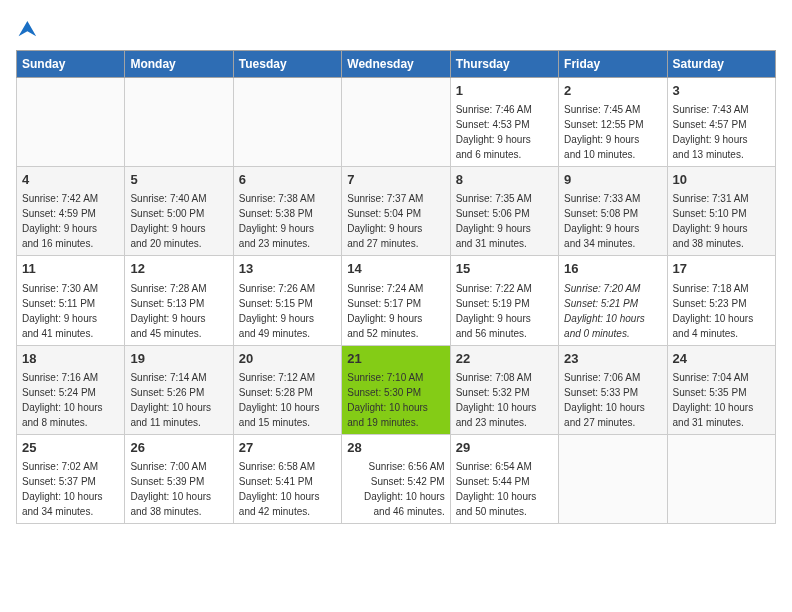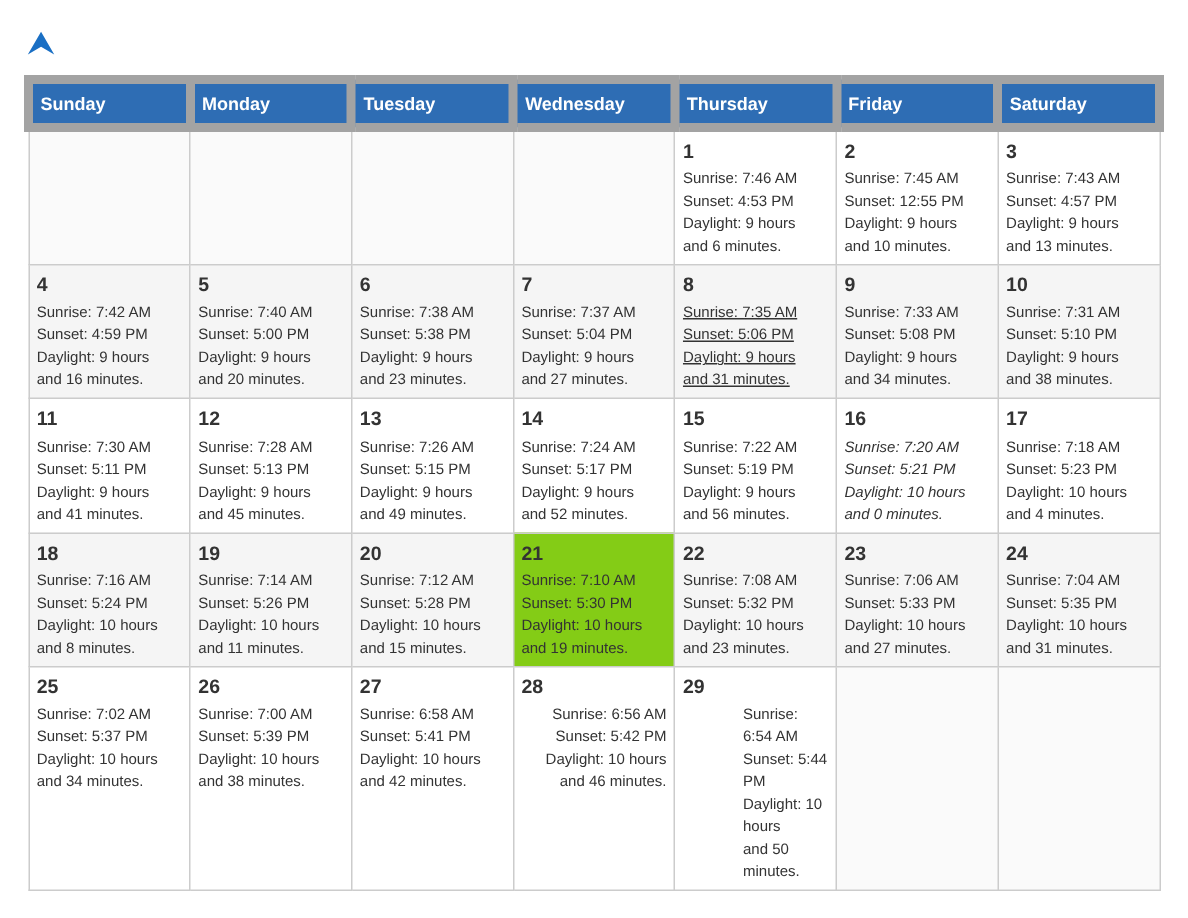--- a/index.html
+++ b/index.html
@@ -53,21 +53,21 @@
       width: 100%;
       border-collapse: collapse;
       font-size: 11px;
     }
     .calendar th {
       background-color: #2e6db4;
       color: #fff;
       text-align: left;
       padding: 6px 5px;
       font-size: 12px;
-      border: 6px solid #a3a3a3;
+      border: 1px solid #a3a3a3;
     }
     .calendar td {
       border: 1px solid #ccc;
       vertical-align: top;
       padding: 4px 5px;
       width: calc(100% / 7);
       min-height: 70px;
       line-height: 1.4;
       color: #333;
     }
@@ -178,21 +178,21 @@
         </td>
         <td style="background-color: rgb(245, 245, 245);">
           <span class="day-number">7</span>
           <div class="day-info" style="white-space: pre-line;">Sunrise: 7:37 AM
 Sunset: 5:04 PM
 Daylight: 9 hours
 and 27 minutes.</div>
         </td>
         <td style="background-color: rgb(245, 245, 245);">
           <span class="day-number">8</span>
-          <div class="day-info" style="white-space: pre-line; text-decoration: underline;">Sunrise: 7:35 AM
+          <div class="day-info" style="white-space: pre-line;">Sunrise: 7:35 AM
 Sunset: 5:06 PM
 Daylight: 9 hours
 and 31 minutes.</div>
         </td>
         <td style="background-color: rgb(245, 245, 245);">
           <span class="day-number">9</span>
           <div class="day-info" style="white-space: pre-line;">Sunrise: 7:33 AM
 Sunset: 5:08 PM
 Daylight: 9 hours
 and 34 minutes.</div>
@@ -331,21 +331,21 @@
         </td>
         <td style="background-color: rgb(255, 255, 255);">
           <span class="day-number">28</span>
           <div class="day-info" style="white-space: pre-line; text-align: right;">Sunrise: 6:56 AM
 Sunset: 5:42 PM
 Daylight: 10 hours
 and 46 minutes.</div>
         </td>
         <td style="background-color: rgb(255, 255, 255);">
           <span class="day-number">29</span>
-          <div class="day-info" style="white-space: pre-line; margin-left: 40px;">Sunrise: 6:54 AM
+          <div class="day-info" style="white-space: pre-line;">Sunrise: 6:54 AM
 Sunset: 5:44 PM
 Daylight: 10 hours
 and 50 minutes.</div>
         </td>
         <td class="empty-cell" style="background-color: rgb(250, 250, 250);"></td>
         <td class="empty-cell" style="background-color: rgb(250, 250, 250);"></td>
       </tr>
     </tbody>
 </table>
 

